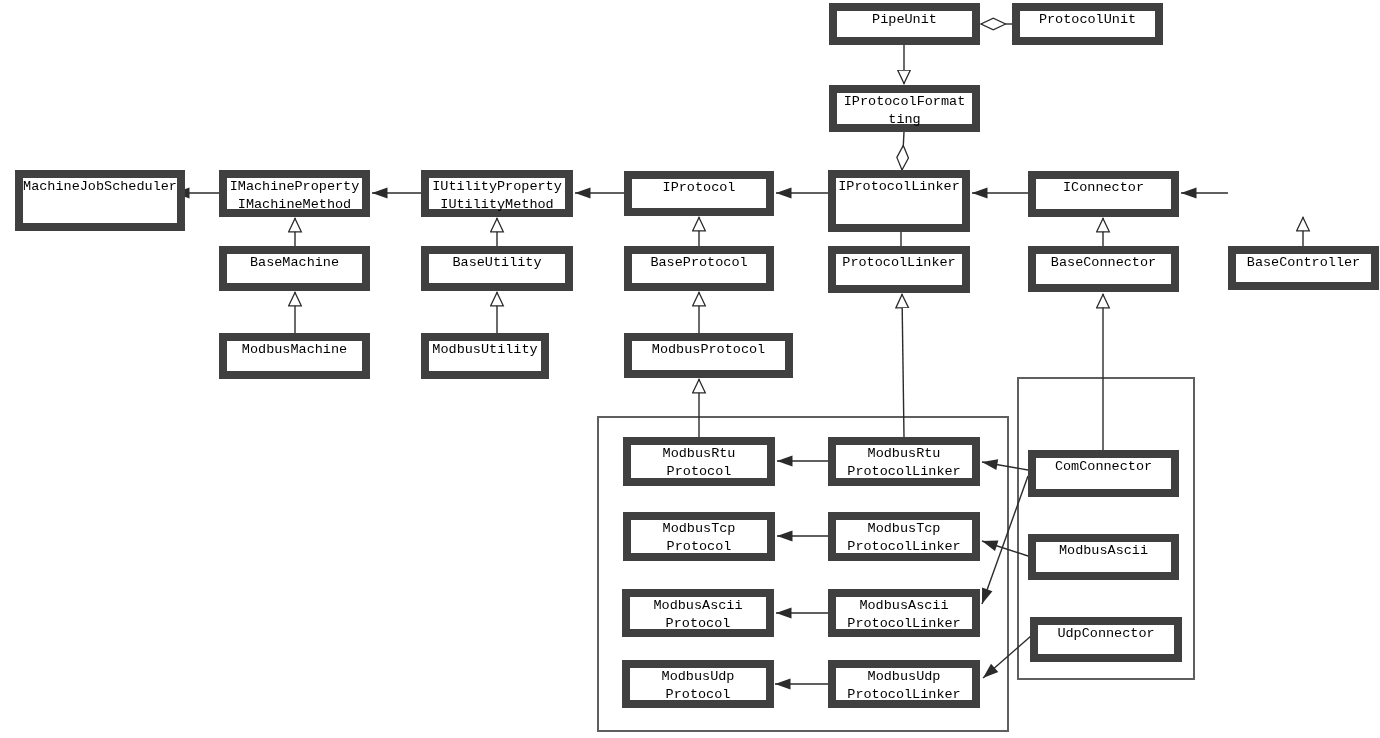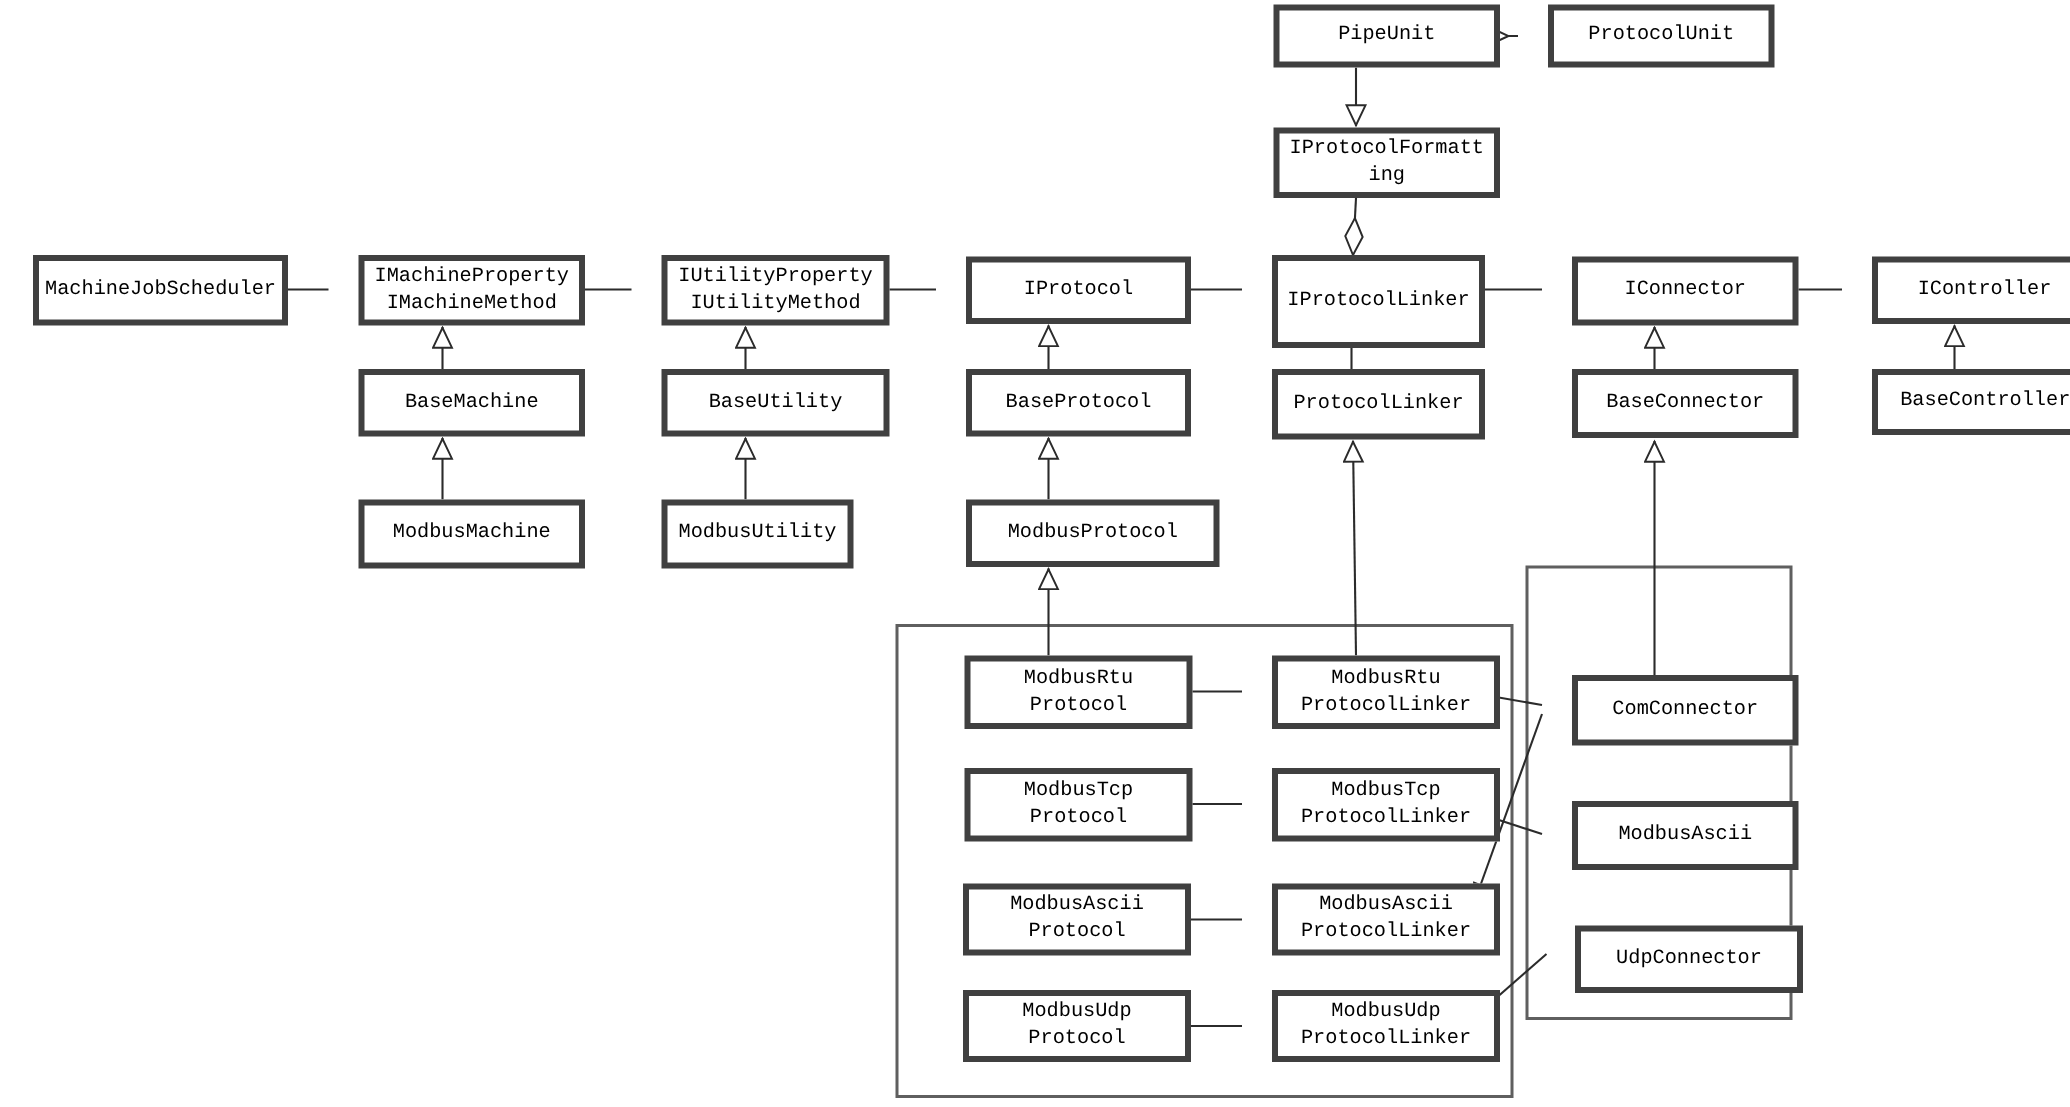--- a/index.html
+++ b/index.html
@@ -1,20 +1,20 @@
 <!DOCTYPE html>
 <html><head>
 <meta charset="utf-8">
 <style>
   html,body{margin:0;padding:0;background:#ffffff;}
   #canvas{position:relative;width:1380px;height:738px;background:#ffffff;overflow:hidden;
           font-family:"Liberation Mono","DejaVu Sans Mono",monospace;}
-  .box{position:absolute;box-sizing:border-box;background:#ffffff;border:4px solid #404040;
-       display:flex;align-items:center;justify-content:center;text-align:center;
-       font-size:13.5px;line-height:1.3;color:#000;z-index:2;padding:0 6px;white-space:pre-line;margin-left:20px;}
+  .box{position:absolute;box-sizing:border-box;background:#ffffff;border:8px solid #404040;
+       display:flex;justify-content:center;text-align:center;
+       font-size:13.5px;line-height:1.3;color:#000;z-index:2;padding:0 6px;white-space:pre-line;}
   .box.wrap{word-break:break-all;white-space:normal;}
   .group{position:absolute;box-sizing:border-box;border:2px solid #5f5f5f;background:transparent;z-index:0;}
   #edges{position:absolute;left:0;top:0;z-index:1;}
   #edges line{stroke:#2b2b2b;stroke-width:1.4;}
 </style>
 </head>
 <body>
 
 <div id="canvas">
 
@@ -68,29 +68,28 @@
     <line x1="1028" y1="556" x2="982" y2="541" marker-end="url(#m-assoc)"></line>
     <line x1="1031" y1="636" x2="983" y2="678" marker-end="url(#m-assoc)"></line>
   </svg>
 
   <div class="box" style="left:829px;top:3px;width:151px;height:42px"><span>PipeUnit</span></div>
   <div class="box" style="left:1012px;top:3px;width:151px;height:42px"><span>ProtocolUnit</span></div>
   <div class="box wrap" style="left:829px;top:85px;width:151px;height:47px">
       <span>IProtocolFormatting</span>
     </div>
 
-  <div class="box" style="left:2px;top:170px;width:170px;height:47px"><span>MachineJobScheduler</span></div>
+  <div class="box" style="left:15px;top:170px;width:170px;height:61px"><span>MachineJobScheduler</span></div>
   <div class="box" style="left:219px;top:170px;width:151px;height:47px"><span>IMachineProperty
 IMachineMethod</span></div>
   <div class="box" style="left:421px;top:170px;width:152px;height:47px"><span>IUtilityProperty
 IUtilityMethod</span></div>
   <div class="box" style="left:624px;top:171px;width:150px;height:45px"><span>IProtocol</span></div>
   <div class="box" style="left:828px;top:170px;width:142px;height:62px"><span>IProtocolLinker</span></div>
   <div class="box" style="left:1028px;top:171px;width:151px;height:46px"><span>IConnector</span></div>
-  <div class="box" style="left:1228px;top:171px;width:150px;height:45px"><span>IController</span></div>
 
   <div class="box" style="left:219px;top:246px;width:151px;height:45px"><span>BaseMachine</span></div>
   <div class="box" style="left:421px;top:246px;width:152px;height:45px"><span>BaseUtility</span></div>
   <div class="box" style="left:624px;top:246px;width:150px;height:45px"><span>BaseProtocol</span></div>
   <div class="box" style="left:828px;top:246px;width:142px;height:47px"><span>ProtocolLinker</span></div>
   <div class="box" style="left:1028px;top:246px;width:151px;height:46px"><span>BaseConnector</span></div>
   <div class="box" style="left:1228px;top:246px;width:151px;height:44px"><span>BaseController</span></div>
 
   <div class="box" style="left:219px;top:333px;width:151px;height:46px"><span>ModbusMachine</span></div>
   <div class="box" style="left:421px;top:333px;width:128px;height:46px"><span>ModbusUtility</span></div>

